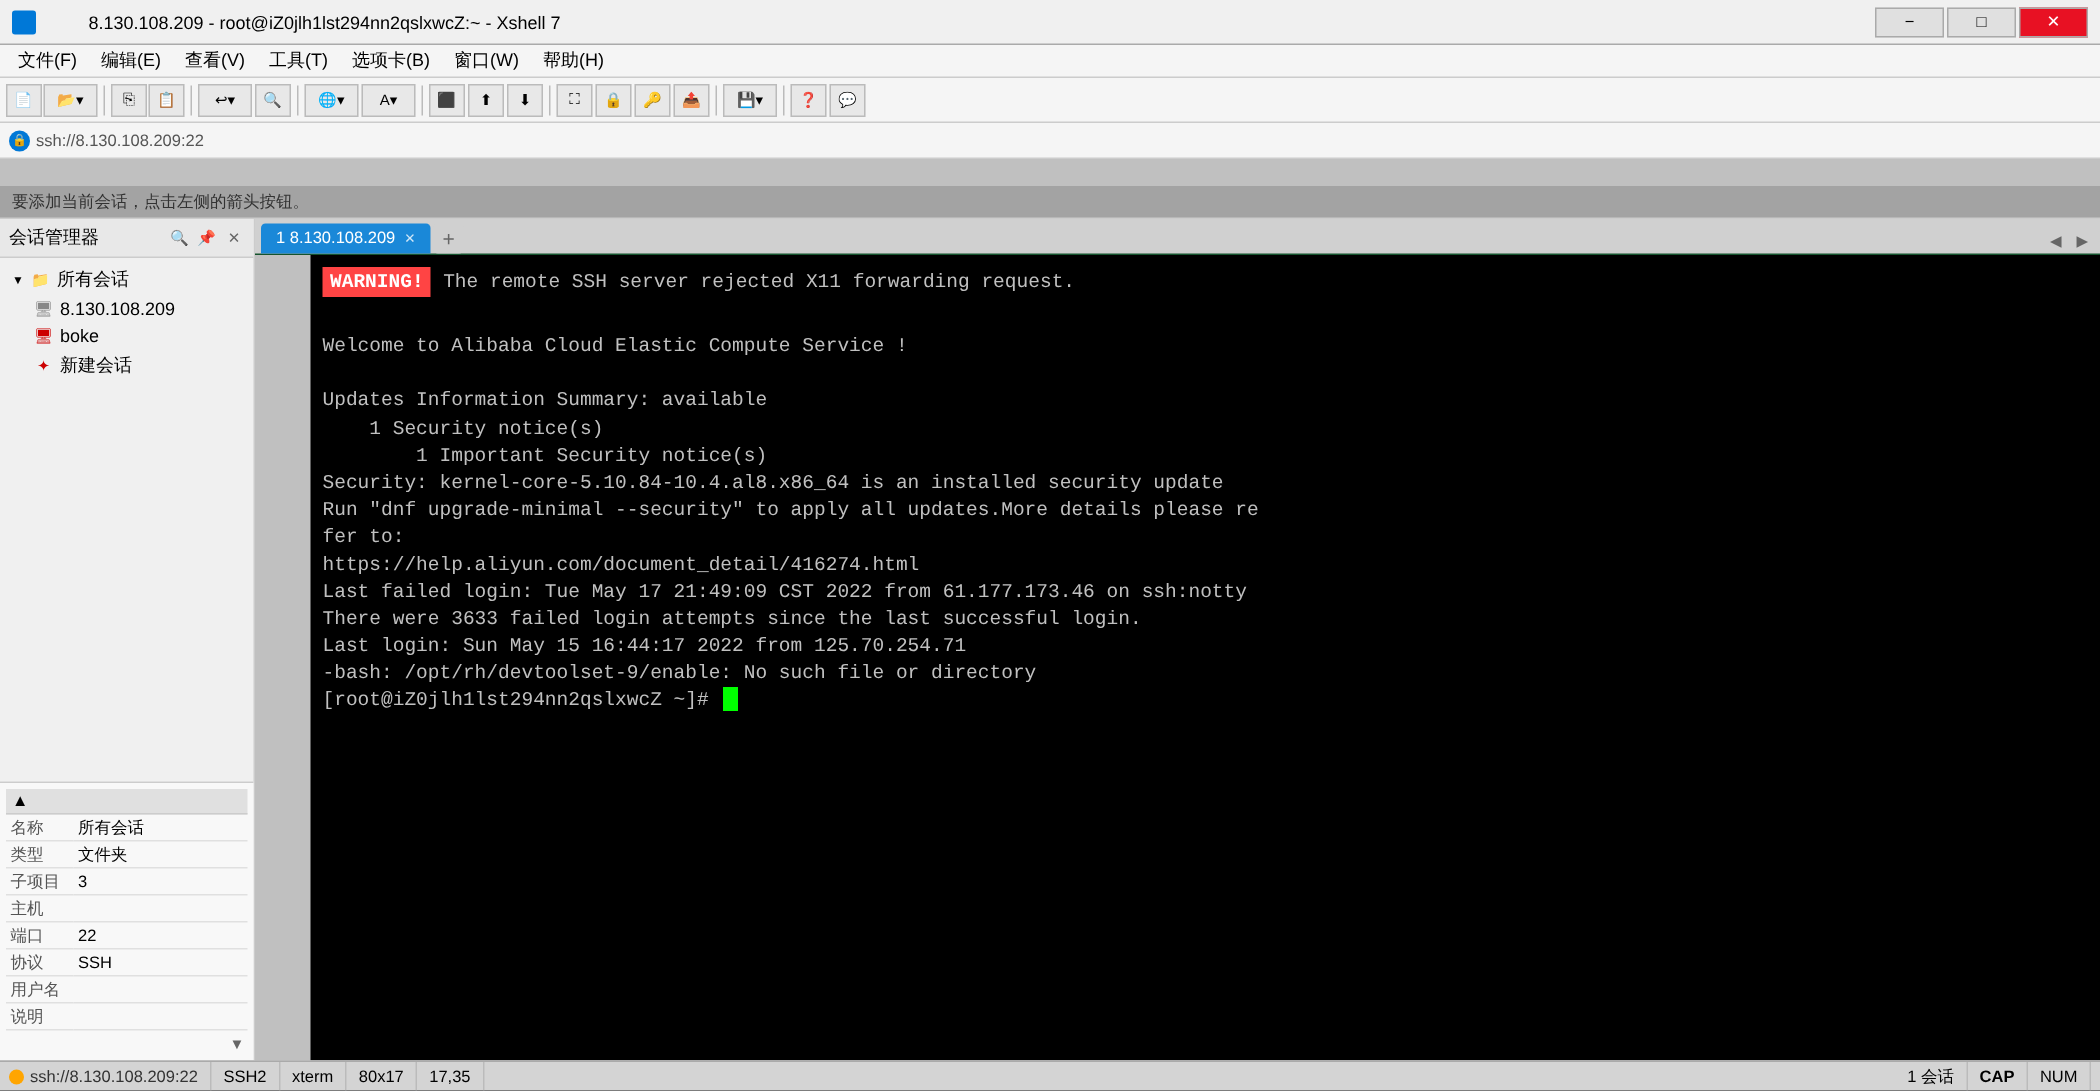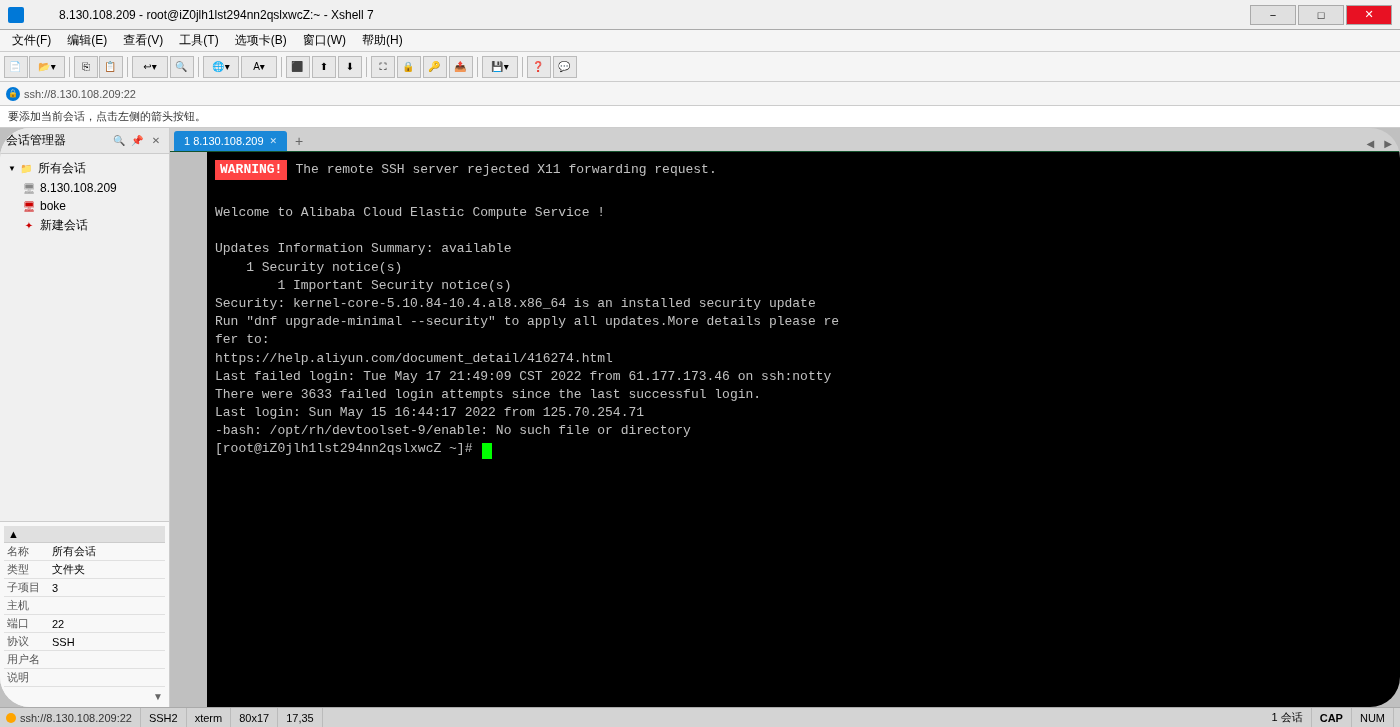--- a/index.html
+++ b/index.html
@@ -126,37 +126,37 @@
       font-size: 8px;
       color: white;
     }
     .address-text {
       font-size: 11px;
       color: #555;
     }
 
     
     .notice-bar {
-      background: #ffffff;
+      background: #a3a3a3;
       height: 22px;
       display: flex;
       align-items: center;
       padding: 0 8px;
       border-bottom: 1px solid #ccc;
       font-size: 11px;
       color: #333;
       flex-shrink: 0;
+      margin-top: 18px;
     }
 
     
     .main-area {
       display: flex;
       flex: 1;
       overflow: hidden;
-      border-radius: 30px;
     }
 
     
     .sidebar {
       width: 170px;
       background: #f0f0f0;
       border-right: 1px solid #ccc;
       display: flex;
       flex-direction: column;
       flex-shrink: 0;
@@ -344,21 +344,21 @@
     }
     .terminal-line {
       white-space: pre;
       color: #c0c0c0;
     }
     .terminal-line.empty {
       height: 18px;
     }
     .prompt-line {
       display: flex;
-      align-items: flex-end;
+      align-items: flex-start;
     }
     .prompt-text {
       color: #c0c0c0;
       font-family: 'Courier New', Courier, monospace;
       font-size: 13px;
       white-space: pre;
     }
     .cursor {
       display: inline-block;
       width: 10px;

